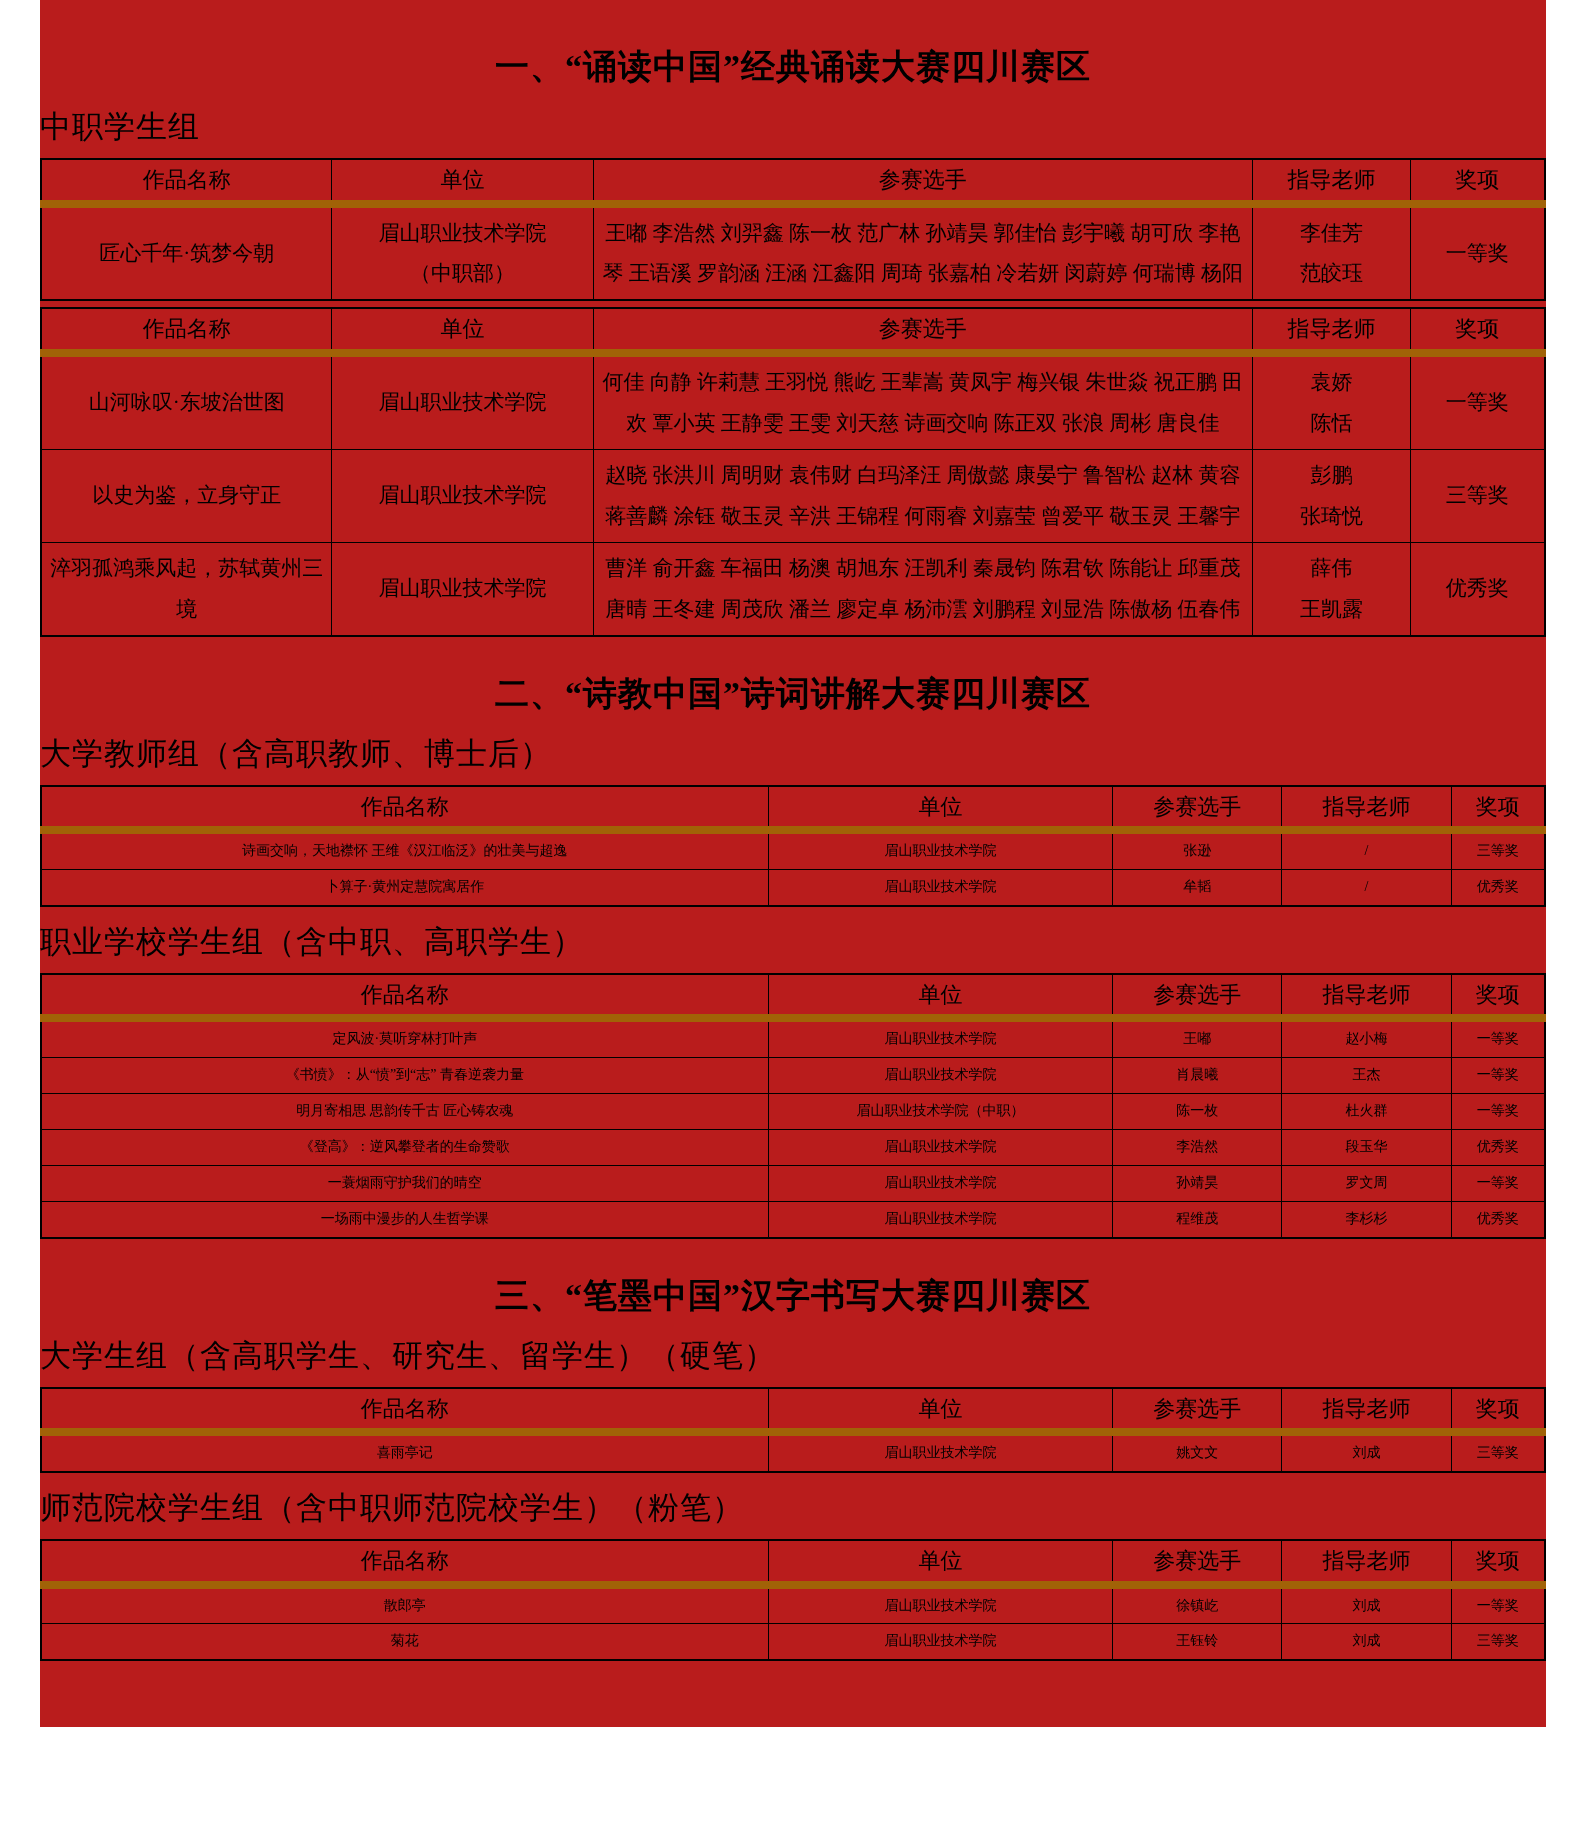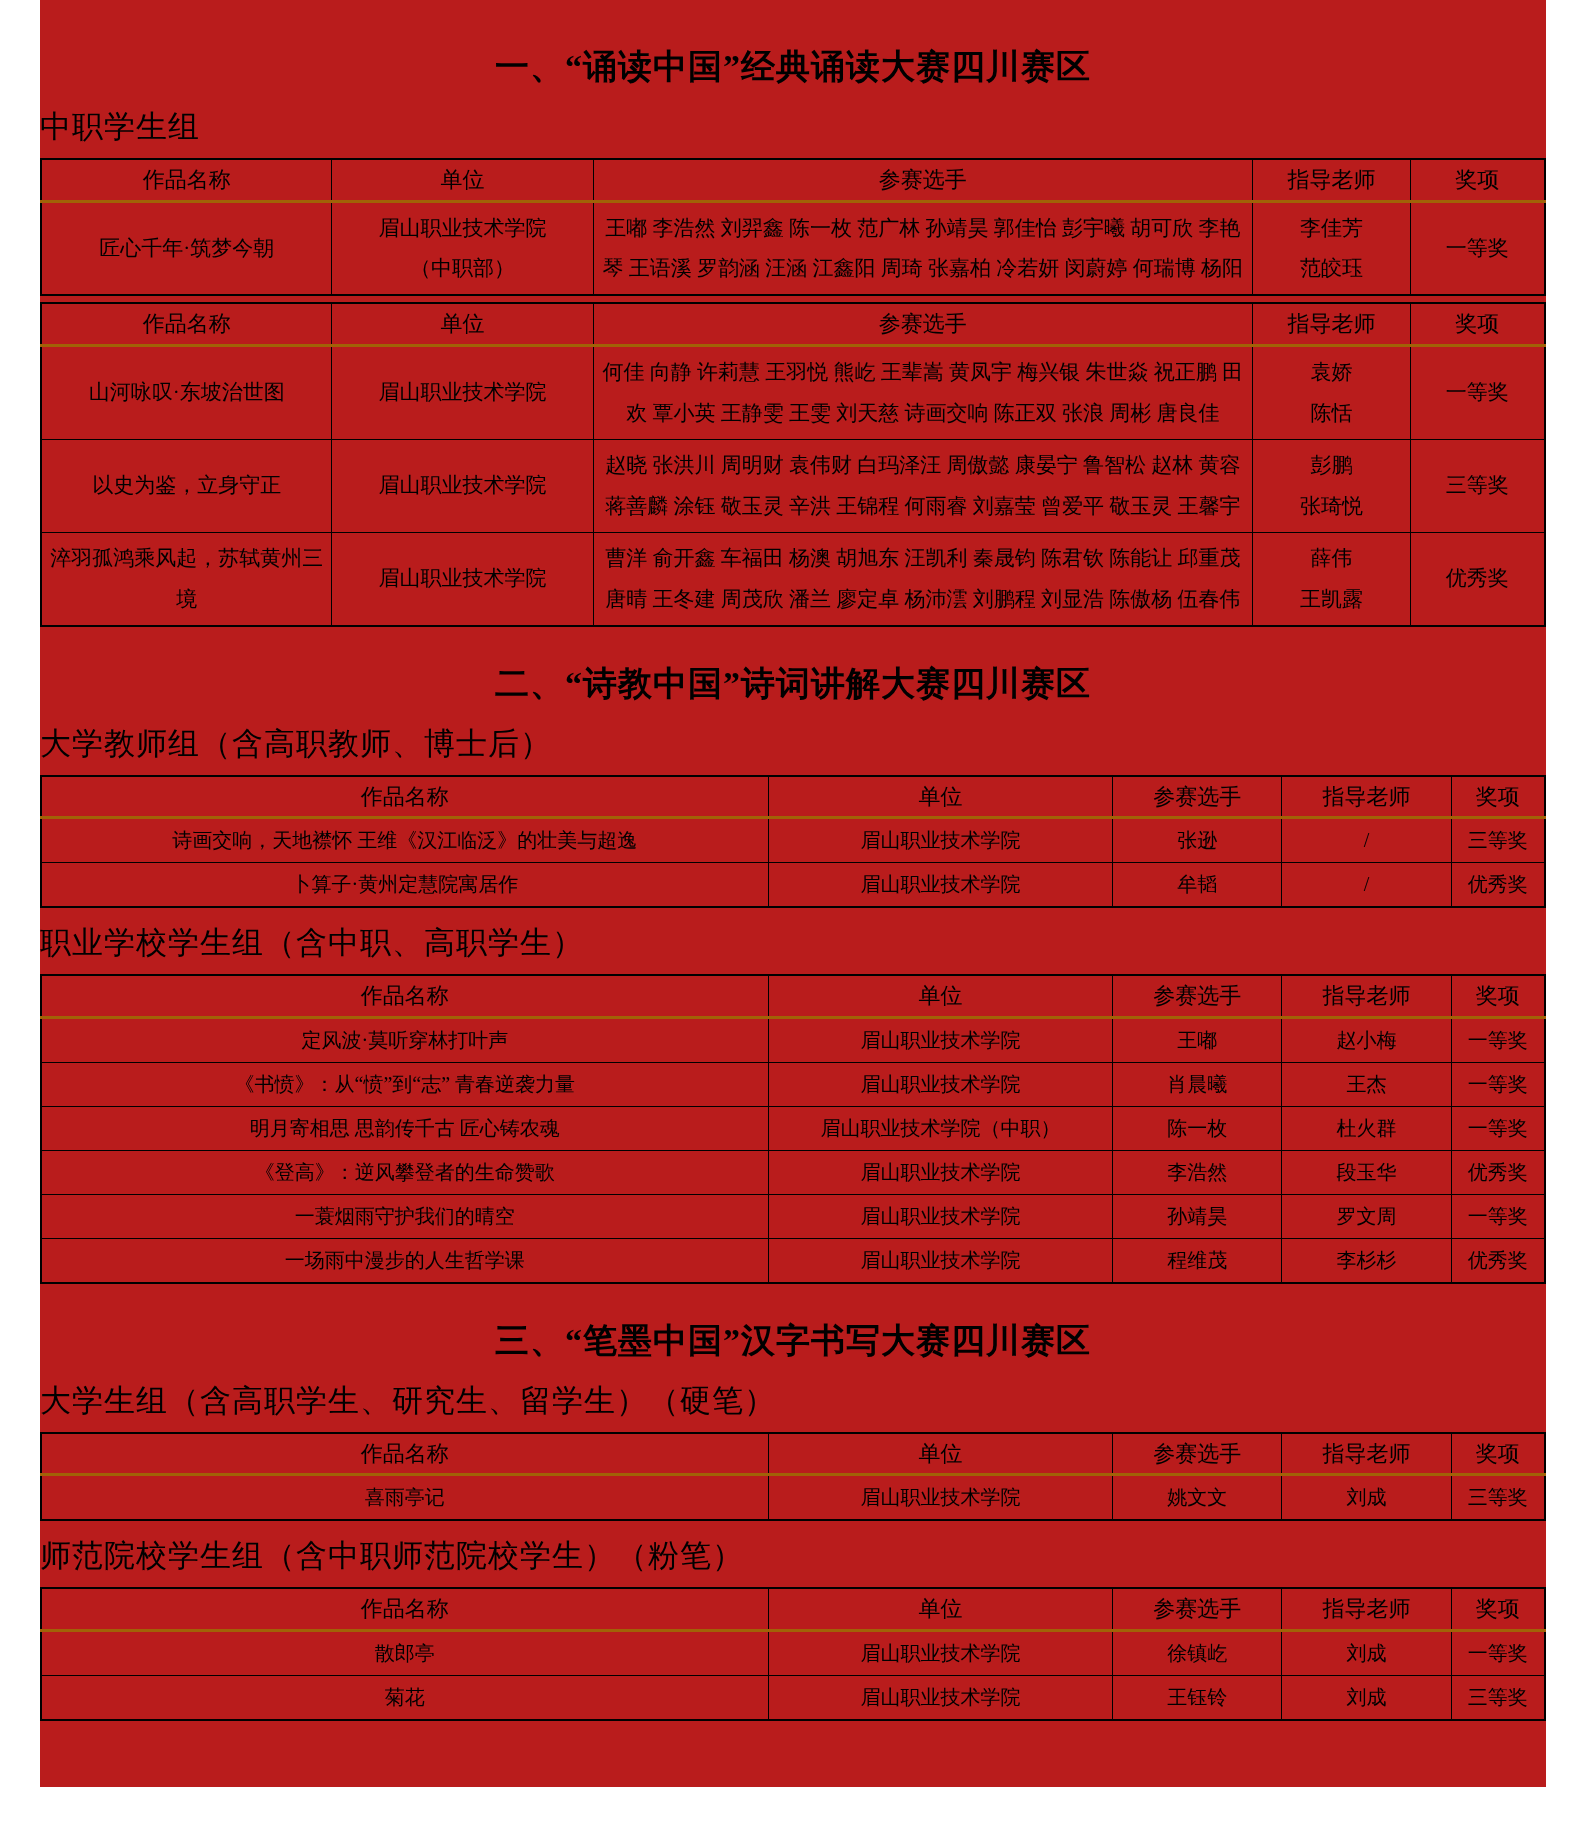--- a/index.html
+++ b/index.html
@@ -42,31 +42,31 @@
     text-align: center;
     vertical-align: middle;
     white-space: pre-line;
     overflow-wrap: break-word;
   }
   table.results thead th {
     font-weight: 400;
     font-size: 22px;
     padding: 6px 4px;
     line-height: 1.25;
-    border-bottom: 3px solid #a16207;
+    border-bottom: 8px solid #a16207;
   }
   
   table.ta td { font-size: 21px; line-height: 1.95; padding: 5px 8px; }
   table.ta th:nth-child(1), table.ta td:nth-child(1) { width: 19.3%; }
   table.ta th:nth-child(2), table.ta td:nth-child(2) { width: 17.3%; }
   table.ta th:nth-child(3), table.ta td:nth-child(3) { width: 44.6%; }
   table.ta th:nth-child(4), table.ta td:nth-child(4) { width: 10.2%; }
   table.ta th:nth-child(5), table.ta td:nth-child(5) { width: 8.6%; }
   
-  table.tb td { font-size: 20px; line-height: 1.35; padding: 8px 6px; }
+  table.tb td { font-size: 14px; line-height: 1.35; padding: 8px 6px; }
   table.tb th:nth-child(1), table.tb td:nth-child(1) { width: 49.2%; }
   table.tb th:nth-child(2), table.tb td:nth-child(2) { width: 23%; }
   table.tb th:nth-child(3), table.tb td:nth-child(3) { width: 11%; }
   table.tb th:nth-child(4), table.tb td:nth-child(4) { width: 11%; }
   table.tb th:nth-child(5), table.tb td:nth-child(5) { width: 5.8%; }
 </style>
 </head>
 <body>
 
 <main class="page">

